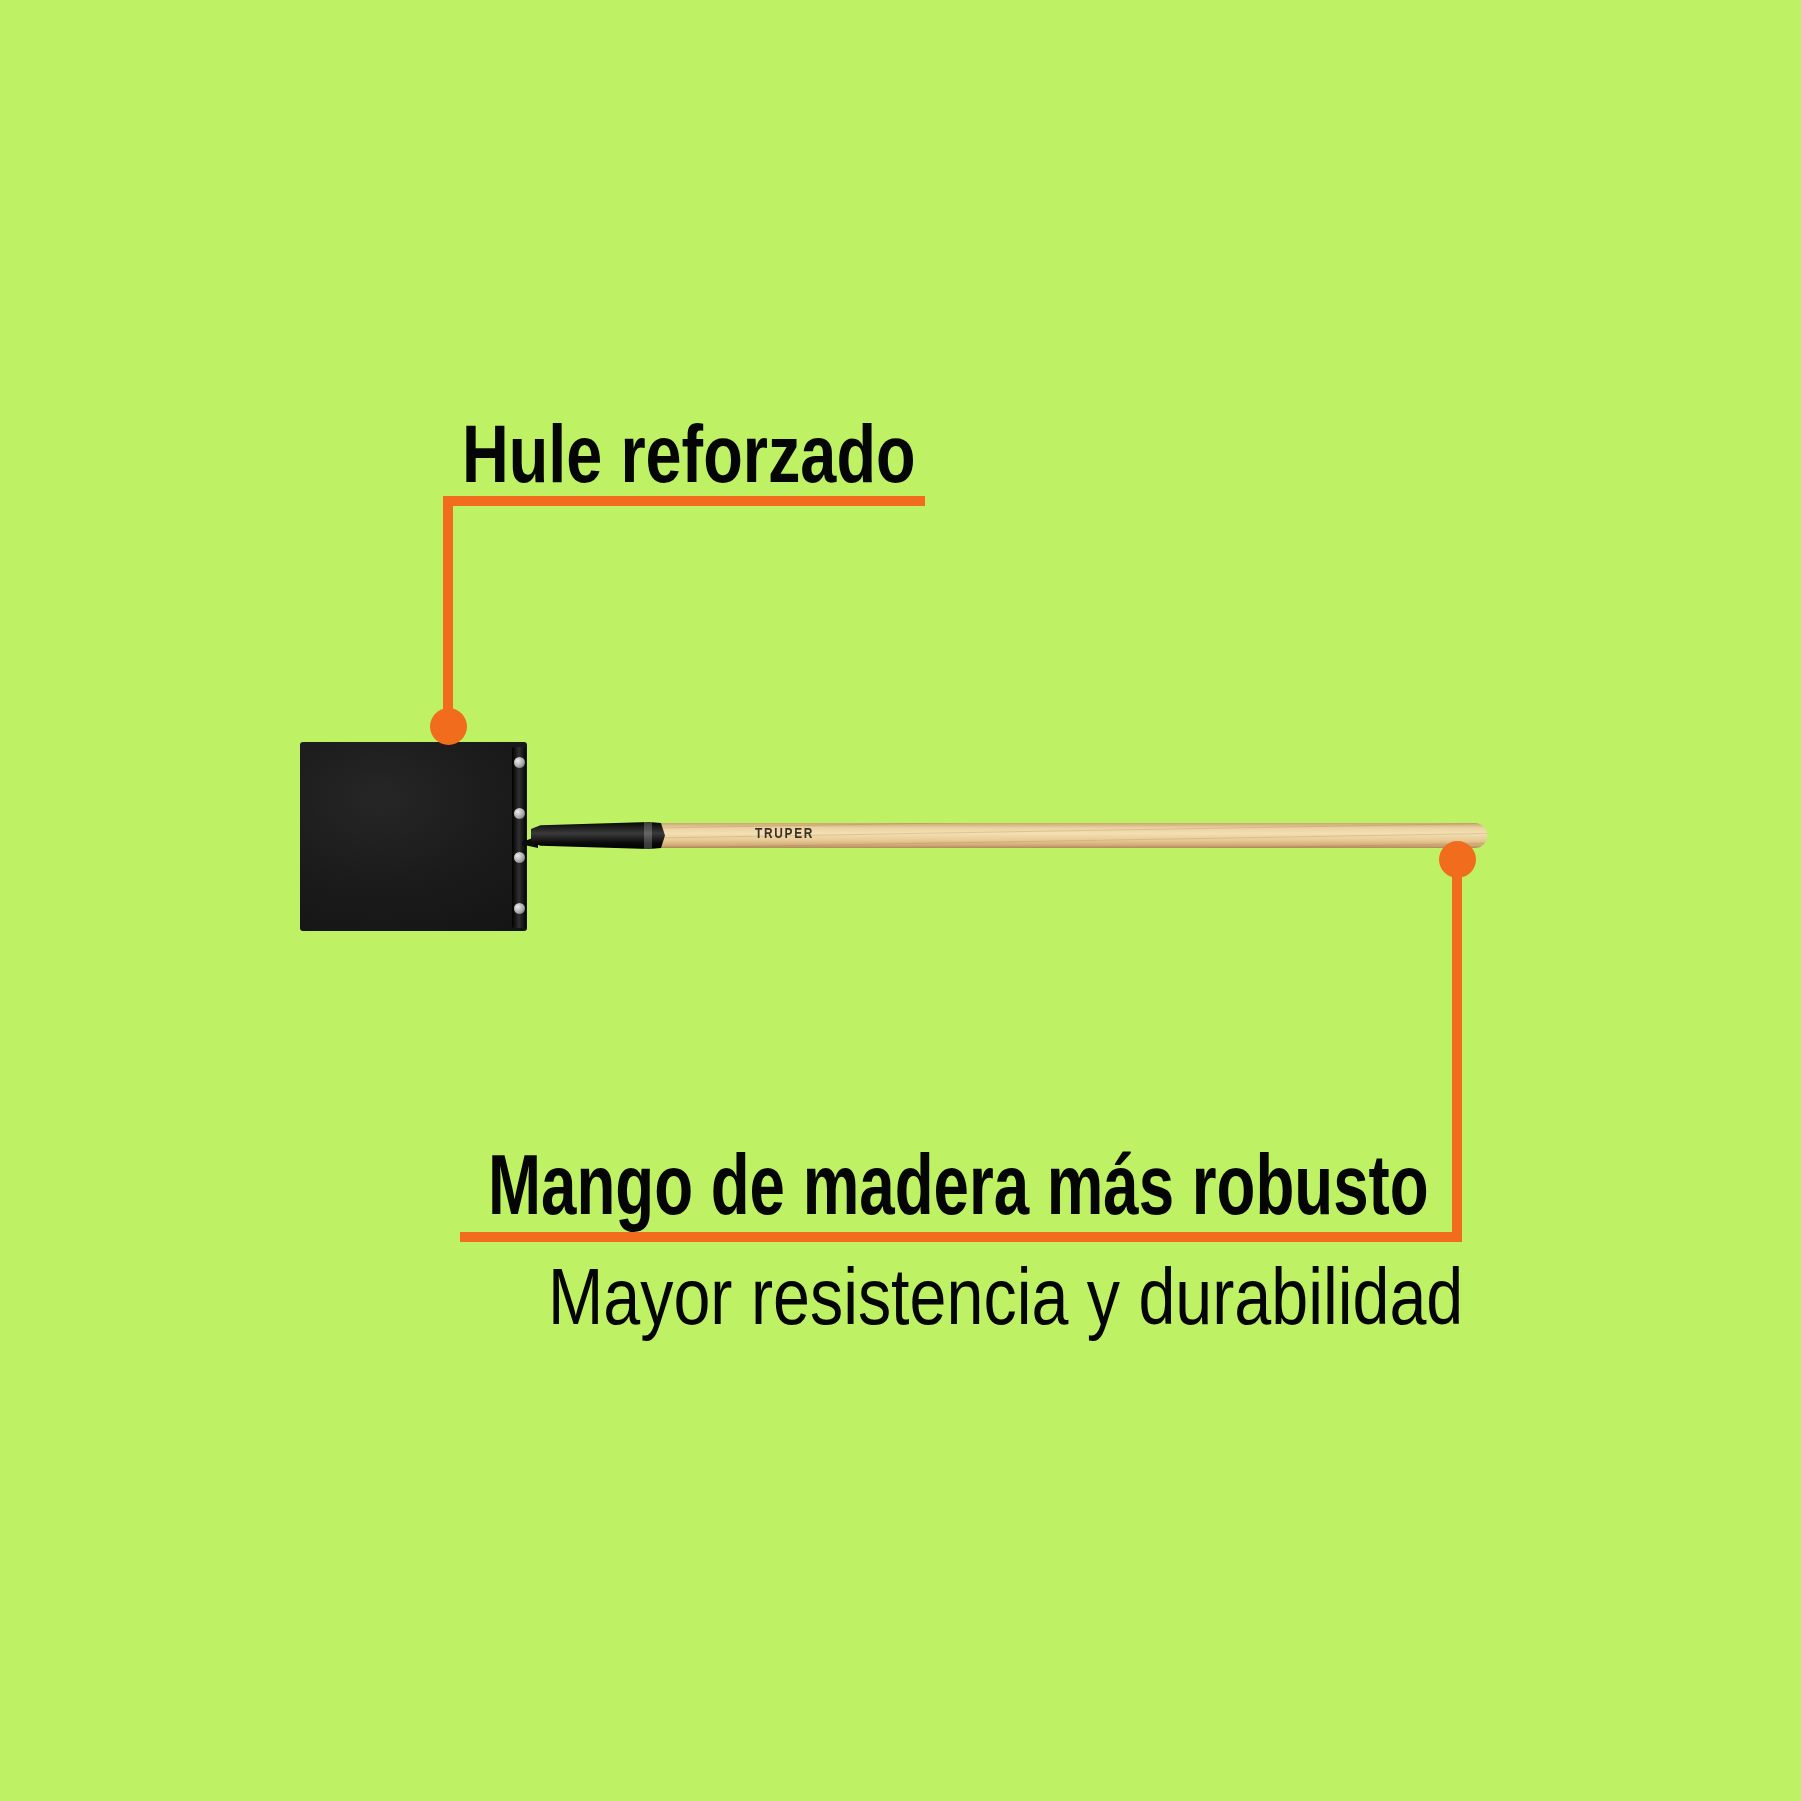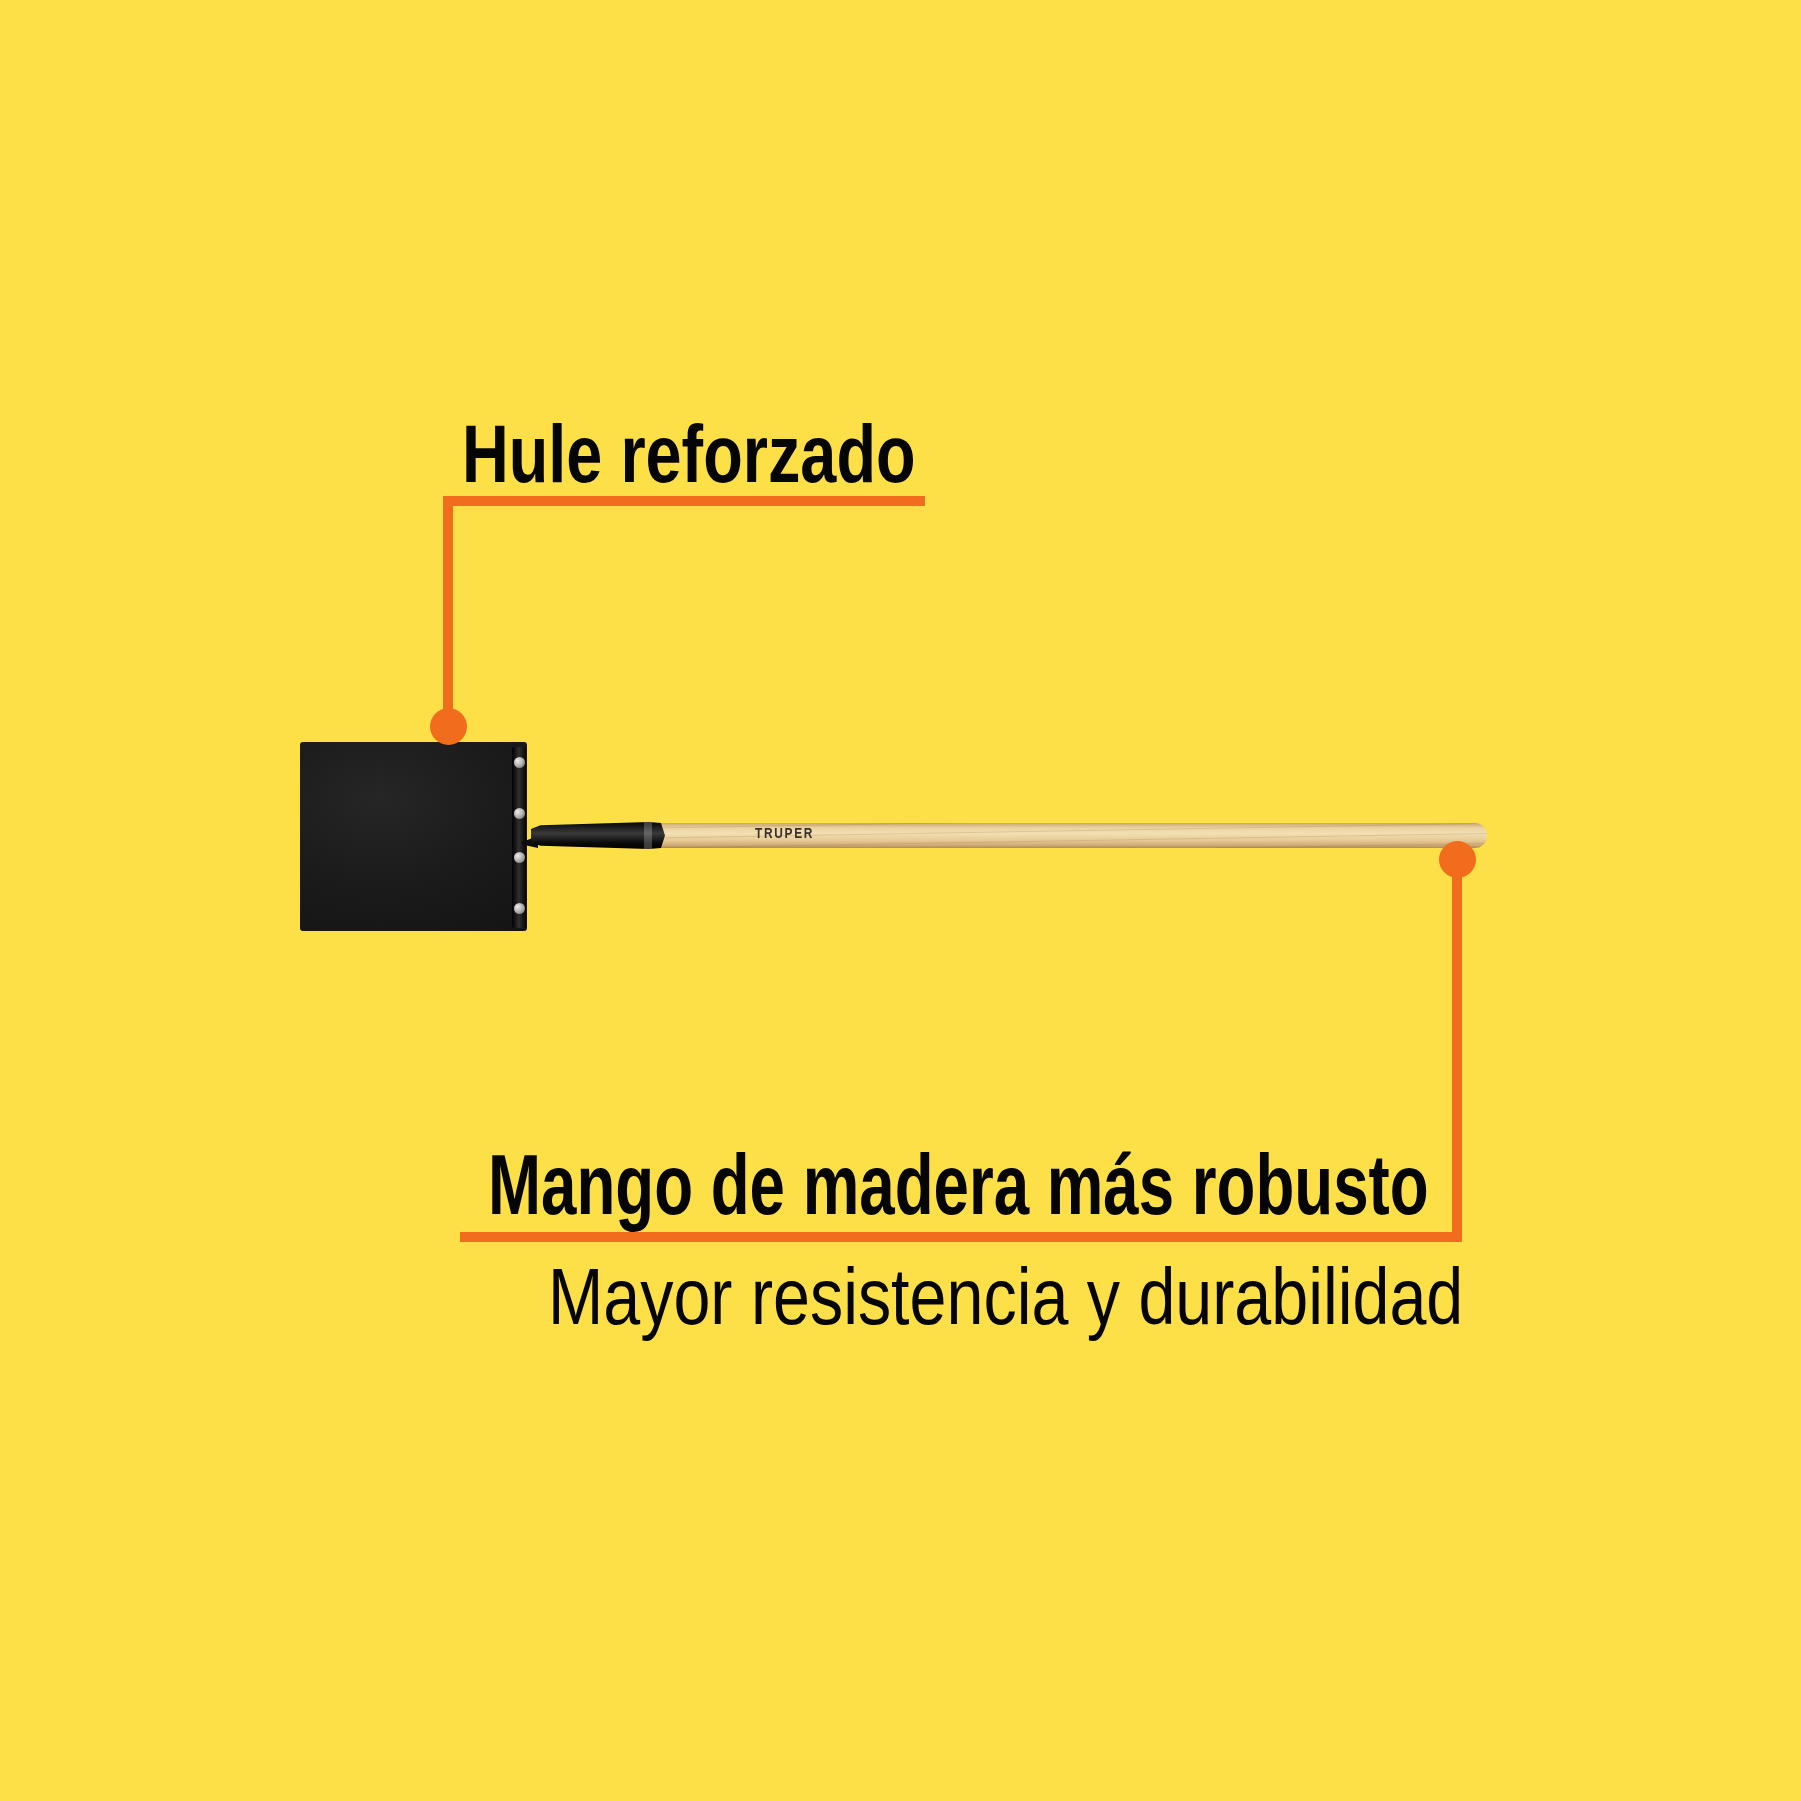--- a/index.html
+++ b/index.html
@@ -5,21 +5,21 @@
   html, body {
     margin: 0;
     padding: 0;
     background: #ffffff;
     font-family: "Liberation Sans", "DejaVu Sans", sans-serif;
   }
   #canvas {
     position: relative;
     width: 1801px;
     height: 1801px;
-    background: #fde047;
+    background: #bef264;
     overflow: hidden;
   }
   .abs { position: absolute; }
 
   
   .connector {
     background: #F26C1E;
     z-index: 1;
   }
   .dot {

